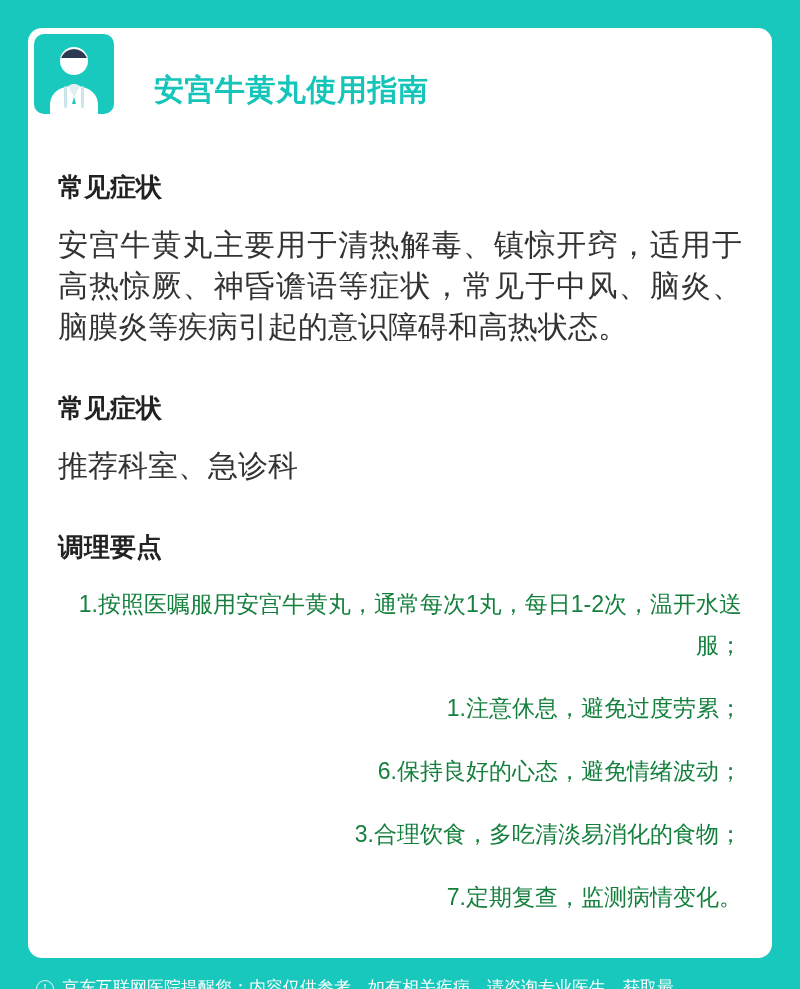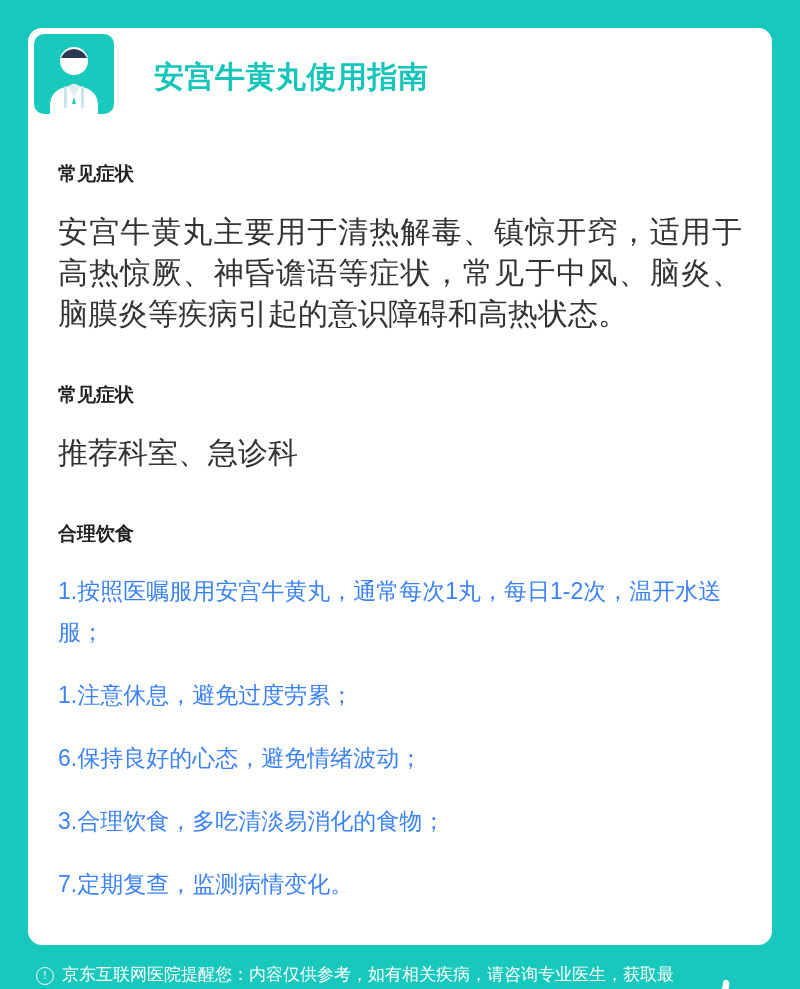--- a/index.html
+++ b/index.html
@@ -18,60 +18,61 @@
     width: 800px;
     height: 989px;
     box-sizing: border-box;
     padding: 28px 28px 0 28px;
   }
   .card {
     position: relative;
     background: #ffffff;
     border-radius: 14px;
     box-sizing: border-box;
-    padding: 29px 30px 40px 30px;
+    padding: 42px 30px 40px 30px;
     min-height: 856px;
   }
   .doctor-icon {
     position: absolute;
     left: 0px;
     top: 0px;
     width: 92px;
     height: 92px;
   }
   .title {
     margin: 0 0 0 96px;
     font-size: 30px;
     font-weight: bold;
     color: #16c5b9;
     letter-spacing: 0.5px;
     line-height: 40px;
   }
   h2.section-title {
-    font-size: 19px;
+    font-size: 26px;
     font-weight: bold;
     color: #222222;
     margin: 44px 0 20px 0;
     line-height: 34px;
   }
   h2.section-title.first {
     margin-top: 60px;
   }
   p.body-text {
     font-size: 30px;
     color: #333333;
     line-height: 41px;
     margin: 0 0 6px 0;
     text-align: justify;
   }
   .tips p {
     font-size: 23px;
-    color: #3b82f6;
+    color: #15803d;
     line-height: 41px;
     margin: 0 0 22px 0;
+    text-align: right;
   }
   .tips p:last-child {
     margin-bottom: 0;
   }
   .footer {
     position: relative;
     box-sizing: border-box;
     padding: 14px 30px 0 34px;
     display: flex;
     align-items: flex-start;
@@ -126,21 +127,21 @@
     </span>
 
     <h1 class="title">安宫牛黄丸使用指南</h1>
 
     <h2 class="section-title first">常见症状</h2>
     <p class="body-text">安宫牛黄丸主要用于清热解毒、镇惊开窍，适用于高热惊厥、神昏谵语等症状，常见于中风、脑炎、脑膜炎等疾病引起的意识障碍和高热状态。</p>
 
     <h2 class="section-title">常见症状</h2>
     <p class="body-text">推荐科室、急诊科</p>
 
-    <h2 class="section-title">合理饮食</h2>
+    <h2 class="section-title">调理要点</h2>
     <div class="tips">
       <p>1.按照医嘱服用安宫牛黄丸，通常每次1丸，每日1-2次，温开水送服；</p>
       <p>1.注意休息，避免过度劳累；</p>
       <p>6.保持良好的心态，避免情绪波动；</p>
       <p>3.合理饮食，多吃清淡易消化的食物；</p>
       <p>7.定期复查，监测病情变化。</p>
     </div>
 
   </div>
 

